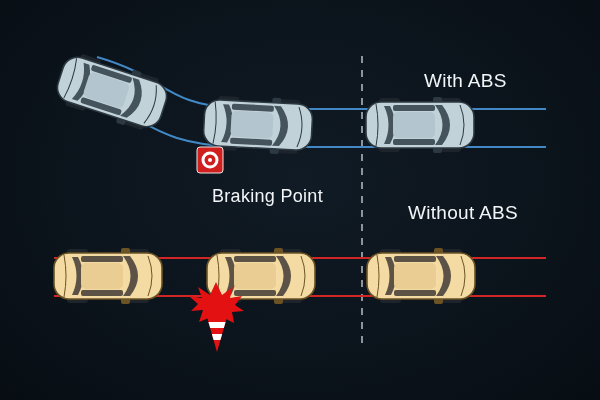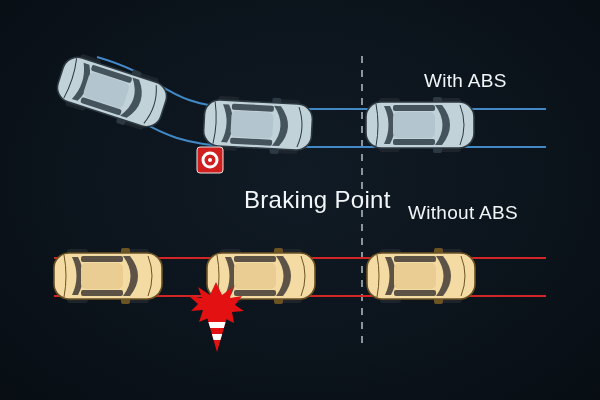--- a/index.html
+++ b/index.html
@@ -17,21 +17,21 @@
   .label{
     position:absolute;
     color:#f2f6f8;
     font-size:19px;
     letter-spacing:.3px;
     white-space:nowrap;
     font-weight:400;
   }
   .l-withabs{left:424px;top:70px;}
   .l-withoutabs{left:408px;top:202px;}
-  .l-braking{left:212px;top:186px;font-size:24px;margin-left:32px;}
+  .l-braking{left:212px;top:186px;font-size:18px;}
 </style>
 </head>
 <body>
 
 <div class="stage">
 
   <svg class="art" width="600" height="400" viewBox="0 0 600 400">
     <defs>
       <g id="car-blue">
         <rect x="-41" y="-27" width="21" height="10" rx="3" fill="#1d242b"></rect>

